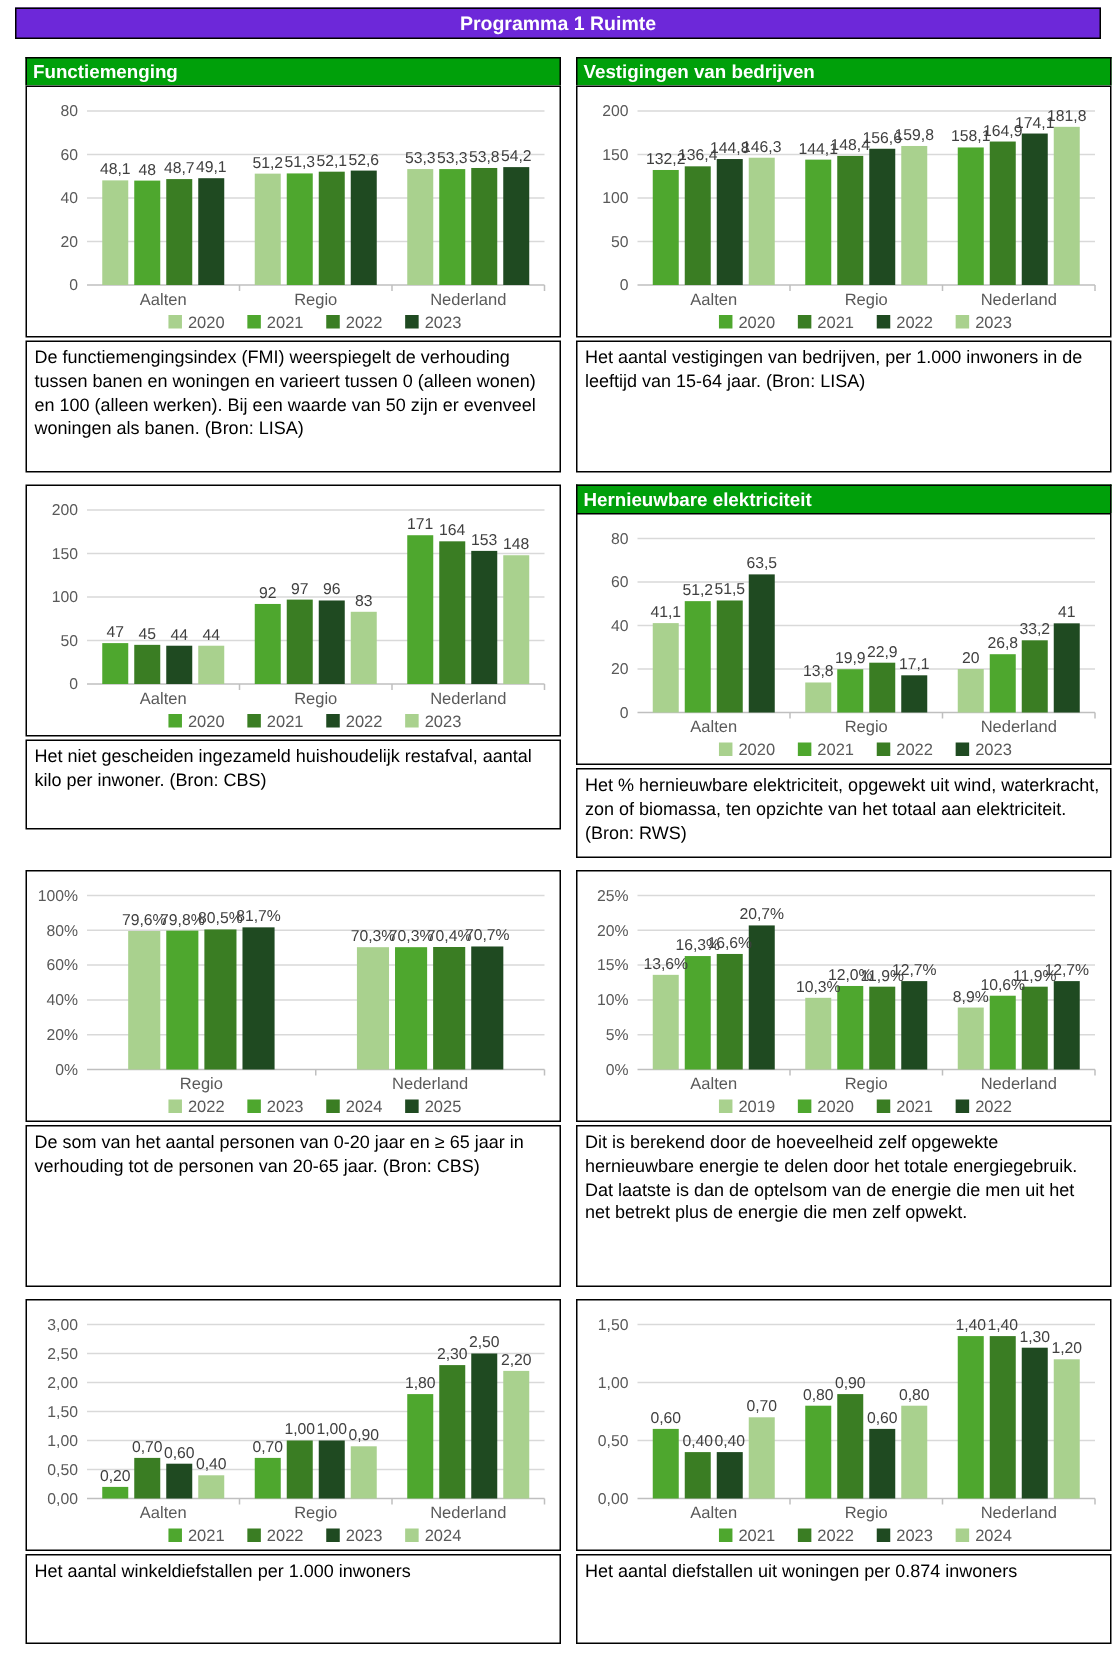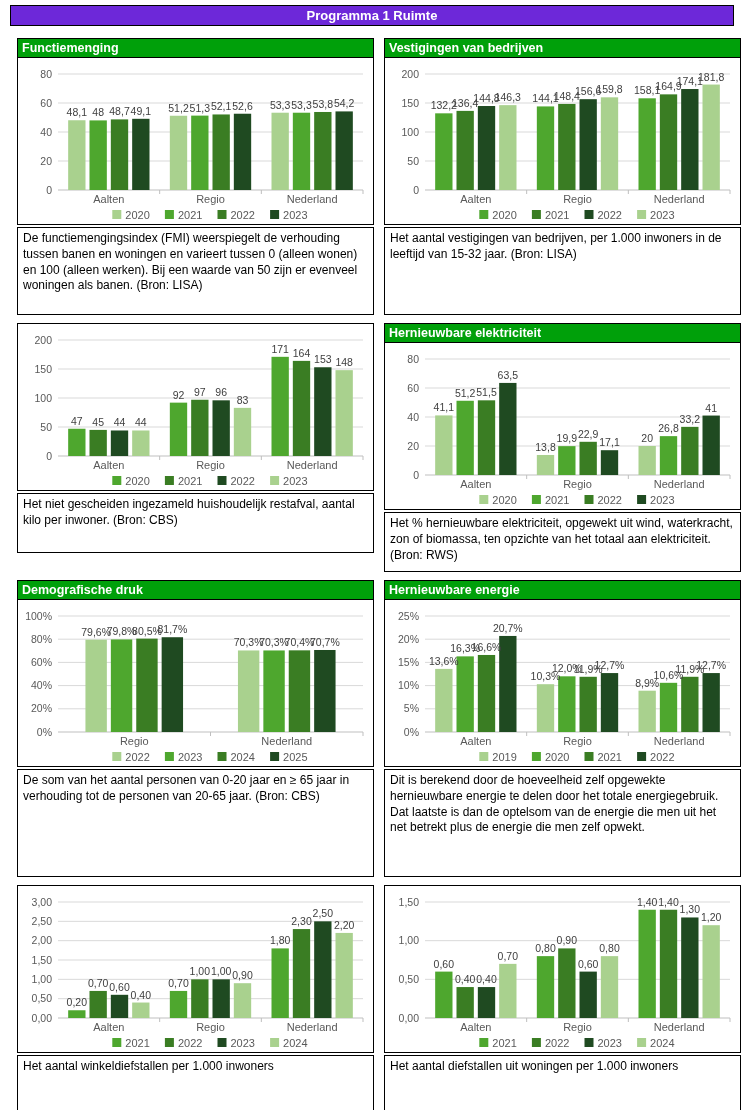--- a/index.html
+++ b/index.html
@@ -193,21 +193,21 @@
             <text x="107.3" y="160.5" text-anchor="start" font-size="11" fill="#595959" font-family="&quot;Liberation Sans&quot;, sans-serif">2020</text>
             <rect x="146.9" y="152" width="9" height="9" fill="#3A7D23"></rect>
             <text x="159.9" y="160.5" text-anchor="start" font-size="11" fill="#595959" font-family="&quot;Liberation Sans&quot;, sans-serif">2021</text>
             <rect x="199.5" y="152" width="9" height="9" fill="#1F4A21"></rect>
             <text x="212.5" y="160.5" text-anchor="start" font-size="11" fill="#595959" font-family="&quot;Liberation Sans&quot;, sans-serif">2022</text>
             <rect x="252.1" y="152" width="9" height="9" fill="#A9D18E"></rect>
             <text x="265.1" y="160.5" text-anchor="start" font-size="11" fill="#595959" font-family="&quot;Liberation Sans&quot;, sans-serif">2023</text>
           </g>
         </svg>
     </div>
-    <div class="desc-box d88">Het aantal vestigingen van bedrijven, per 1.000 inwoners in de leeftijd van 15-32 jaar. (Bron: LISA)</div>
+    <div class="desc-box d88">Het aantal vestigingen van bedrijven, per 1.000 inwoners in de leeftijd van 15-64 jaar. (Bron: LISA)</div>
   </section>
 
   <section class="panel">
     <div class="chart-box">
       <svg class="chart" width="355" height="166" viewBox="0 0 355 166">
           <g>
             <line x1="40" x2="345" y1="132" y2="132" stroke="#BFBFBF" stroke-width="1"></line>
             <line x1="40" x2="345" y1="103" y2="103" stroke="#D9D9D9" stroke-width="1"></line>
             <line x1="40" x2="345" y1="74" y2="74" stroke="#D9D9D9" stroke-width="1"></line>
             <line x1="40" x2="345" y1="45" y2="45" stroke="#D9D9D9" stroke-width="1"></line>
@@ -334,21 +334,20 @@
             <text x="212.5" y="160.5" text-anchor="start" font-size="11" fill="#595959" font-family="&quot;Liberation Sans&quot;, sans-serif">2022</text>
             <rect x="252.1" y="152" width="9" height="9" fill="#1F4A21"></rect>
             <text x="265.1" y="160.5" text-anchor="start" font-size="11" fill="#595959" font-family="&quot;Liberation Sans&quot;, sans-serif">2023</text>
           </g>
         </svg>
     </div>
     <div class="desc-box d50">Het % hernieuwbare elektriciteit, opgewekt uit wind, waterkracht, zon of biomassa, ten opzichte van het totaal aan elektriciteit. (Bron: RWS)</div>
   </section>
 
   <section class="panel">
-    <div class="panel-header">Demografische druk</div>
     <div class="chart-box">
       <svg class="chart" width="355" height="166" viewBox="0 0 355 166">
           <g>
             <line x1="40" x2="345" y1="132" y2="132" stroke="#BFBFBF" stroke-width="1"></line>
             <line x1="40" x2="345" y1="108.80000000000001" y2="108.80000000000001" stroke="#D9D9D9" stroke-width="1"></line>
             <line x1="40" x2="345" y1="85.6" y2="85.6" stroke="#D9D9D9" stroke-width="1"></line>
             <line x1="40" x2="345" y1="62.400000000000006" y2="62.400000000000006" stroke="#D9D9D9" stroke-width="1"></line>
             <line x1="40" x2="345" y1="39.199999999999996" y2="39.199999999999996" stroke="#D9D9D9" stroke-width="1"></line>
             <line x1="40" x2="345" y1="16" y2="16" stroke="#D9D9D9" stroke-width="1"></line>
           </g>
@@ -395,21 +394,20 @@
             <text x="212.5" y="160.5" text-anchor="start" font-size="11" fill="#595959" font-family="&quot;Liberation Sans&quot;, sans-serif">2024</text>
             <rect x="252.1" y="152" width="9" height="9" fill="#1F4A21"></rect>
             <text x="265.1" y="160.5" text-anchor="start" font-size="11" fill="#595959" font-family="&quot;Liberation Sans&quot;, sans-serif">2025</text>
           </g>
         </svg>
     </div>
     <div class="desc-box d84">De som van het aantal personen van 0-20 jaar en ≥ 65 jaar in verhouding tot de personen van 20-65 jaar. (Bron: CBS)</div>
   </section>
 
   <section class="panel">
-    <div class="panel-header">Hernieuwbare energie</div>
     <div class="chart-box">
       <svg class="chart" width="355" height="166" viewBox="0 0 355 166">
           <g>
             <line x1="40" x2="345" y1="132" y2="132" stroke="#BFBFBF" stroke-width="1"></line>
             <line x1="40" x2="345" y1="108.80000000000001" y2="108.80000000000001" stroke="#D9D9D9" stroke-width="1"></line>
             <line x1="40" x2="345" y1="85.6" y2="85.6" stroke="#D9D9D9" stroke-width="1"></line>
             <line x1="40" x2="345" y1="62.400000000000006" y2="62.400000000000006" stroke="#D9D9D9" stroke-width="1"></line>
             <line x1="40" x2="345" y1="39.199999999999996" y2="39.199999999999996" stroke="#D9D9D9" stroke-width="1"></line>
             <line x1="40" x2="345" y1="16" y2="16" stroke="#D9D9D9" stroke-width="1"></line>
           </g>
@@ -600,16 +598,16 @@
             <text x="107.3" y="160.5" text-anchor="start" font-size="11" fill="#595959" font-family="&quot;Liberation Sans&quot;, sans-serif">2021</text>
             <rect x="146.9" y="152" width="9" height="9" fill="#3A7D23"></rect>
             <text x="159.9" y="160.5" text-anchor="start" font-size="11" fill="#595959" font-family="&quot;Liberation Sans&quot;, sans-serif">2022</text>
             <rect x="199.5" y="152" width="9" height="9" fill="#1F4A21"></rect>
             <text x="212.5" y="160.5" text-anchor="start" font-size="11" fill="#595959" font-family="&quot;Liberation Sans&quot;, sans-serif">2023</text>
             <rect x="252.1" y="152" width="9" height="9" fill="#A9D18E"></rect>
             <text x="265.1" y="160.5" text-anchor="start" font-size="11" fill="#595959" font-family="&quot;Liberation Sans&quot;, sans-serif">2024</text>
           </g>
         </svg>
     </div>
-    <div class="desc-box d50">Het aantal diefstallen uit woningen per 1.000 inwoners</div>
+    <div class="desc-box d50">Het aantal diefstallen uit woningen per 0.874 inwoners</div>
   </section>
 
 </div>
 
 </body></html>

